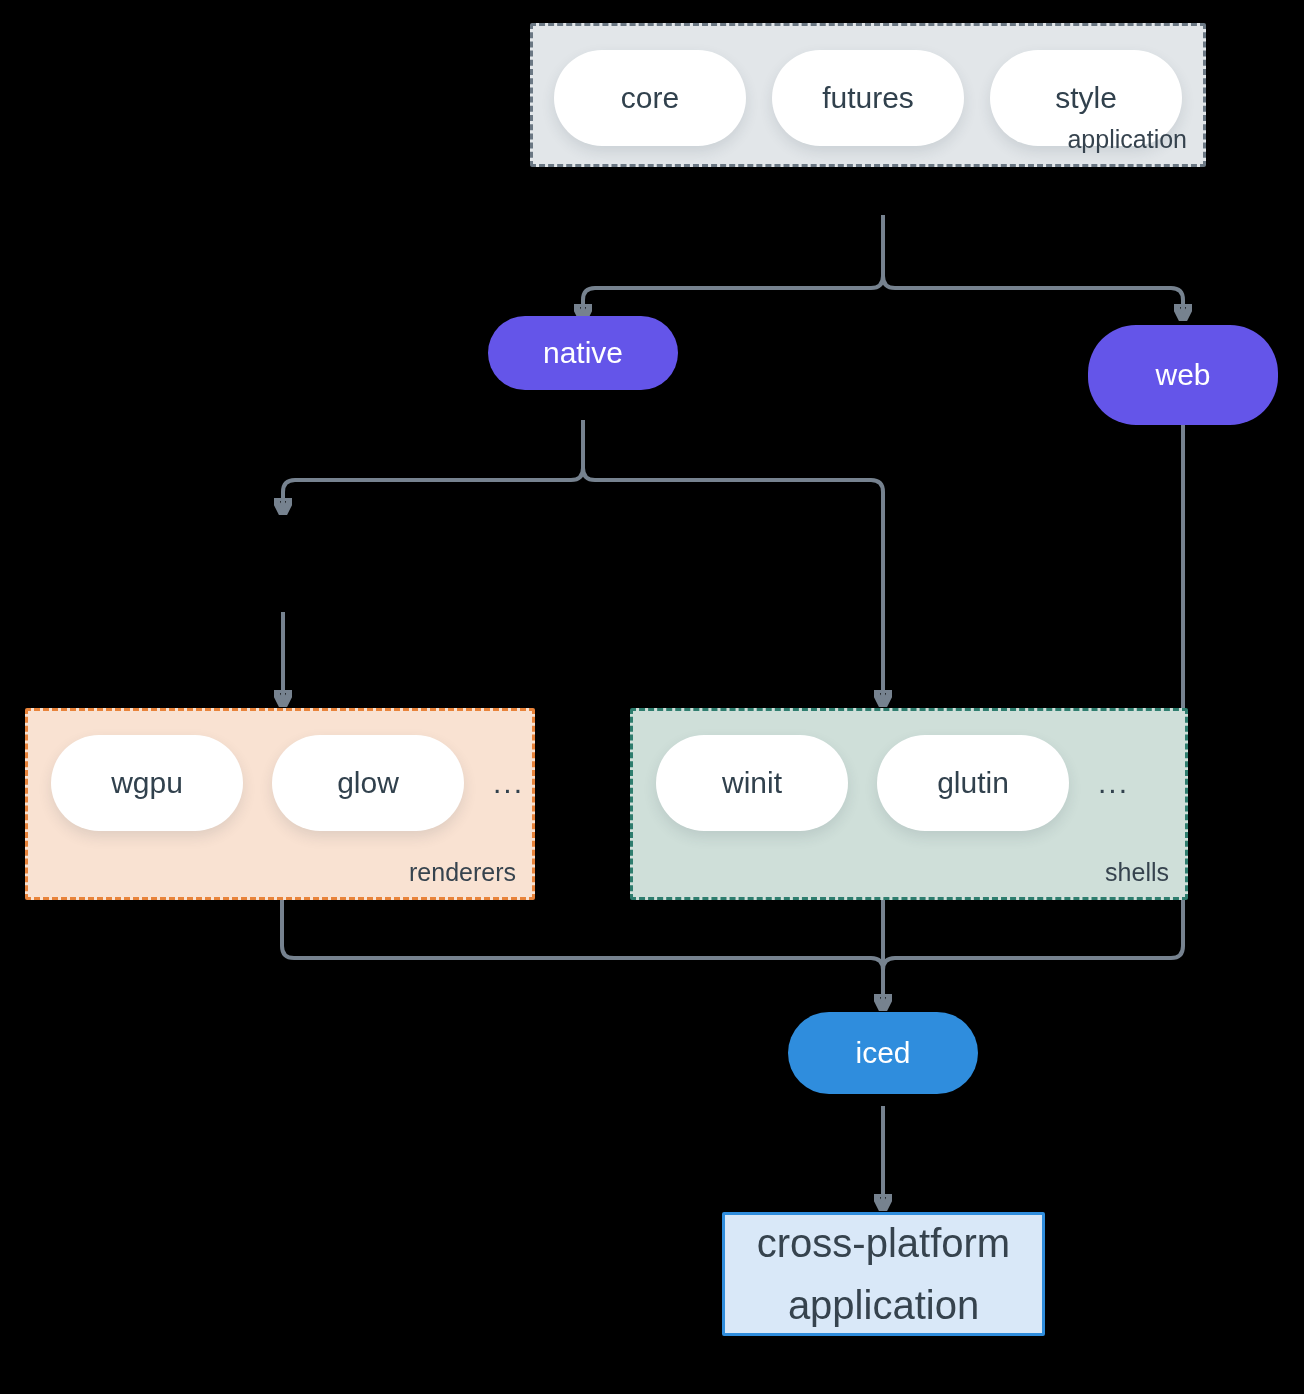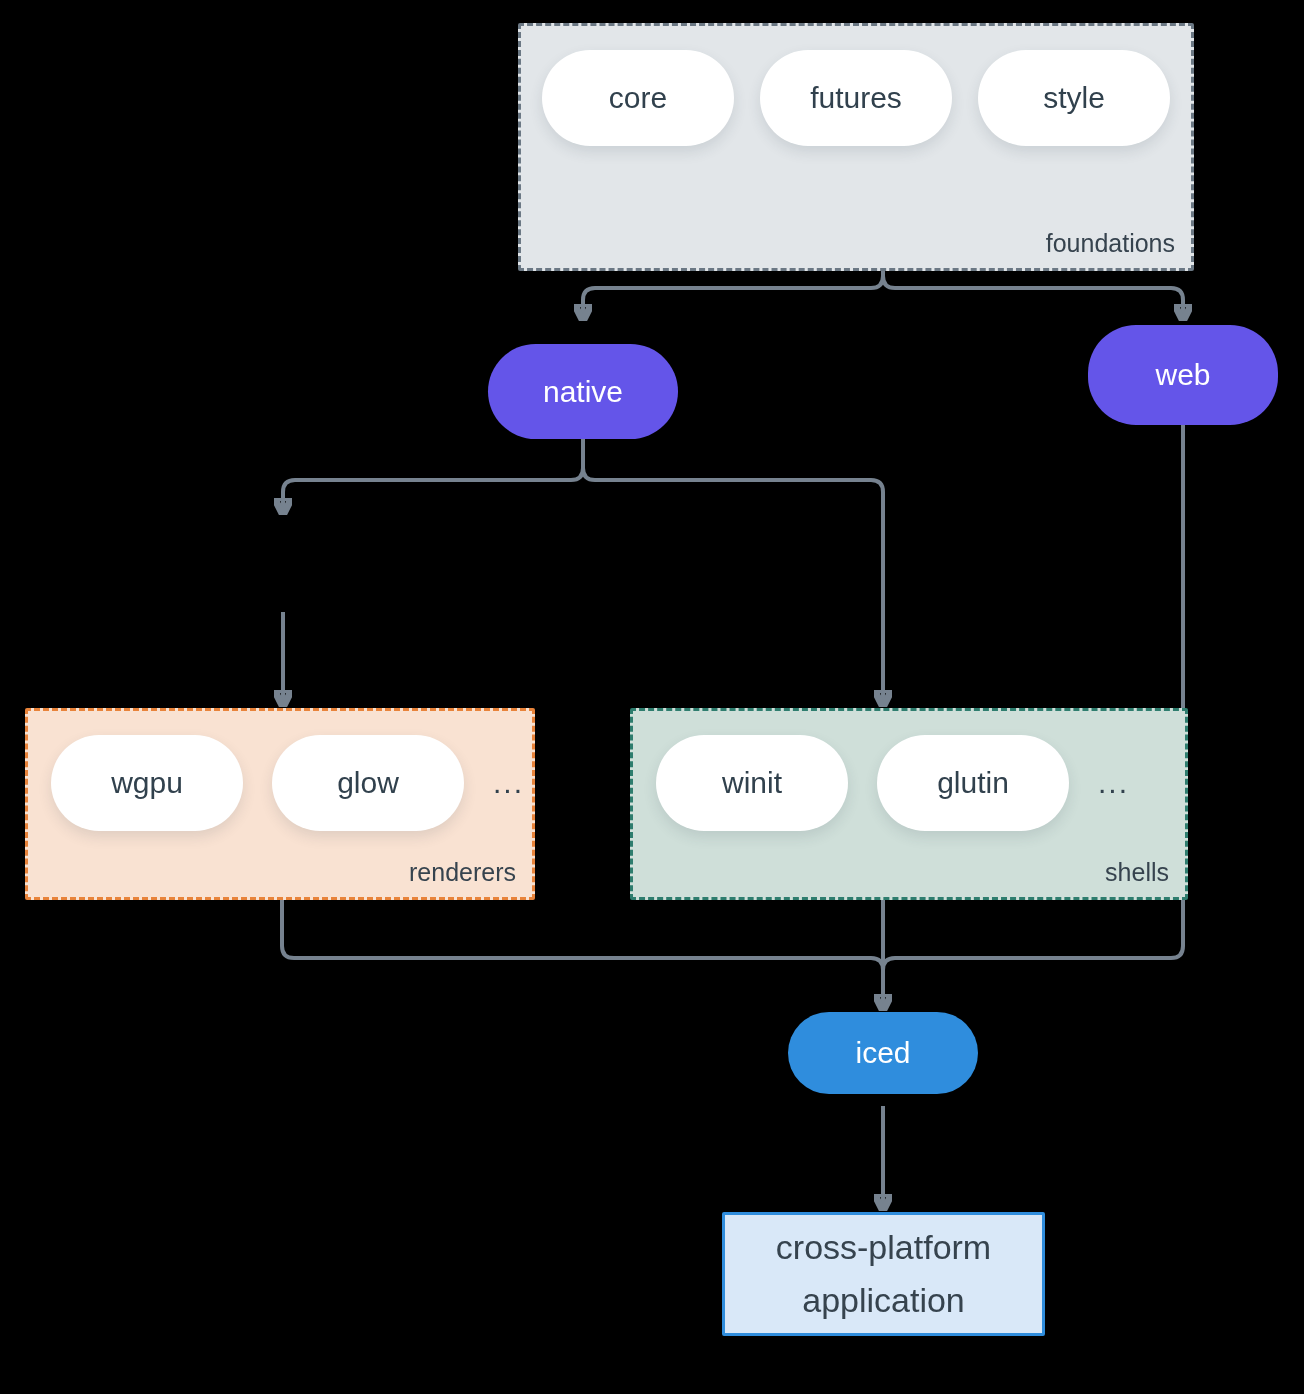--- a/index.html
+++ b/index.html
@@ -24,38 +24,38 @@
   .purple{background:var(--purple)}
   .orangebg{background:var(--orange)}
   .bluebg{background:var(--blue)}
 
   .group{position:absolute;border-radius:2px}
   .group .pill-row{display:flex;align-items:center;gap:29px;padding:24px 0 0 23px}
   .group .ellipsis{font-size:30px;color:var(--ink);letter-spacing:2px}
   .group .group-label{position:absolute;right:16px;bottom:10px;
         font-size:25px;color:var(--label)}
 
-  .foundations{left:518px;top:23px;width:676px;height:248px;
+  .foundations{left:530px;top:23px;width:676px;height:144px;
         background:var(--found-fill);border:3px dashed var(--found-border)}
   .foundations .pill-row{gap:26px;padding:24px 0 0 21px}
 
   .renderers{left:25px;top:708px;width:510px;height:192px;
         background:var(--rend-fill);border:3px dashed var(--orange)}
   .shells{left:630px;top:708px;width:558px;height:192px;
         background:var(--shell-fill);border:3px dashed var(--shell-border)}
 
-  .native{left:488px;top:344px;width:190px;height:95px}
+  .native{left:488px;top:316px;width:190px;height:74px}
   .web{left:1088px;top:325px;width:190px;height:100px}
   .graphics{left:188px;top:517px;width:190px;height:95px}
   .iced{left:788px;top:1012px;width:190px;height:82px}
 
   .app{position:absolute;left:722px;top:1212px;width:323px;height:124px;
        background:var(--app-fill);border:3px solid var(--blue);border-radius:2px;
        display:flex;align-items:center;justify-content:center;text-align:center;
-       font-size:34px;line-height:1.55;color:var(--label);padding:0 20px}
+       font-size:40px;line-height:1.55;color:var(--label);padding:0 20px}
 </style>
 </head>
 <body>
 
 <div class="canvas">
 
   <svg class="edges" viewBox="0 0 1304 1394">
     <defs>
       <marker id="ah" viewBox="0 0 10 10" refX="7" refY="5" markerWidth="4.4" markerHeight="4.4" orient="auto-start-reverse">
         <path d="M0,0 L10,5 L0,10 Z" fill="var(--line)" stroke="none"></path>
@@ -71,21 +71,21 @@
     <path d="M883 898 V1006" marker-end="url(#ah)"></path>
     <path d="M883 1106 V1206" marker-end="url(#ah)"></path>
   </svg>
 
   <div class="group foundations">
     <div class="pill-row">
       <div class="pill white">core</div>
       <div class="pill white">futures</div>
       <div class="pill white">style</div>
     </div>
-    <div class="group-label">foundations</div>
+    <div class="group-label">application</div>
   </div>
 
   <div class="pill purple native">native</div>
   <div class="pill purple web">web</div>
 
   <div class="group renderers">
     <div class="pill-row">
       <div class="pill white">wgpu</div>
       <div class="pill white">glow</div>
       <div class="ellipsis">...</div>

